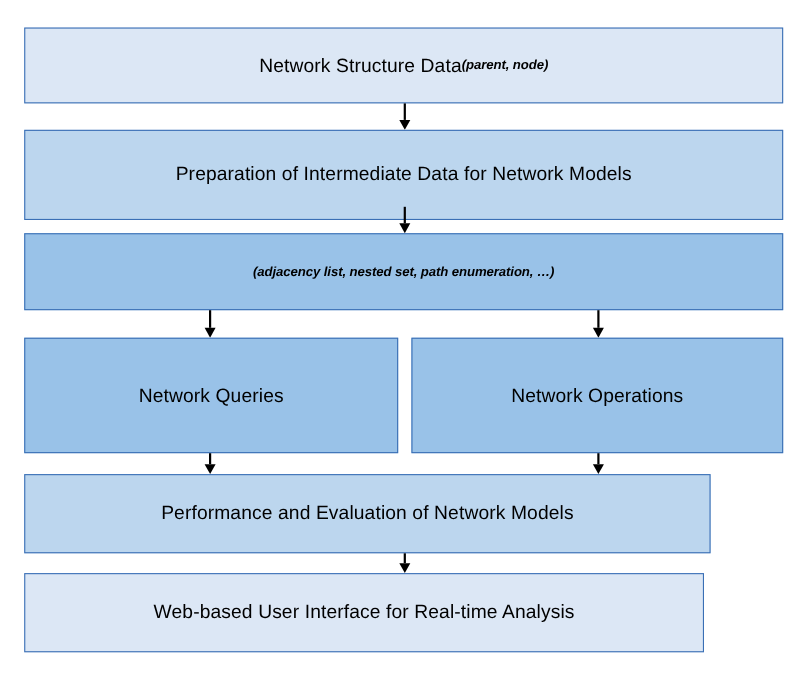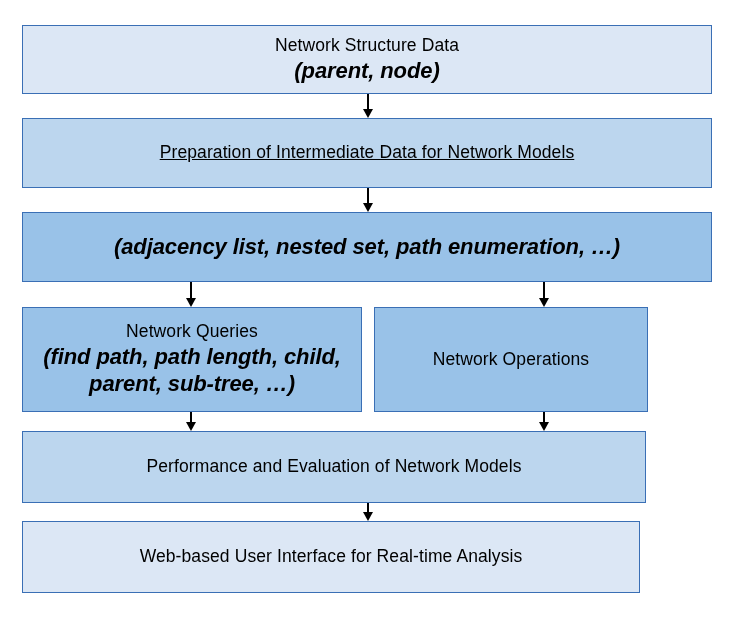--- a/index.html
+++ b/index.html
@@ -17,55 +17,55 @@
     position: relative;
     width: 735px;
     height: 618px;
     background: #ffffff;
   }
   .node {
     position: absolute;
     box-sizing: border-box;
     border: 1.5px solid #3a6fb5;
     display: flex;
-    flex-direction: column;
+    flex-direction: row;
     align-items: center;
     justify-content: center;
     text-align: center;
     color: #000000;
     line-height: 1.24;
     padding: 2px 6px;
   }
   .node .title {
     font-size: 17.5px;
     font-weight: normal;
     font-style: normal;
     letter-spacing: 0.1px;
     white-space: nowrap;
   }
   .node .sub {
-    font-size: 22px;
+    font-size: 12px;
     font-style: italic;
     font-weight: bold;
     letter-spacing: -0.1px;
   }
   .node.narrow .title,
   .node.narrow .sub {
     white-space: normal;
   }
   .node.narrow .sub {
     max-width: 315px;
   }
 
   
   #node-structure      { left: 22px;  top: 25px;  width: 690px; height: 69px; }
-  #node-preparation    { left: 22px;  top: 118px; width: 690px; height: 70px; text-decoration: underline; }
+  #node-preparation    { left: 22px;  top: 118px; width: 690px; height: 82px; }
   #node-analysis       { left: 22px;  top: 212px; width: 690px; height: 70px; }
   #node-queries        { left: 22px;  top: 307px; width: 340px; height: 105px; justify-content: center; }
-  #node-operations     { left: 374px; top: 307px; width: 274px; height: 105px; }
+  #node-operations     { left: 374px; top: 307px; width: 338px; height: 105px; }
   #node-performance    { left: 22px;  top: 431px; width: 624px; height: 72px; }
   #node-webui          { left: 22px;  top: 521px; width: 618px; height: 72px; }
 
   
   .arrow {
     position: absolute;
   }
   .arrow .shaft {
     position: absolute;
     left: 50%;
@@ -126,21 +126,20 @@
     <div class="head"></div>
   </div>
 
   <div class="arrow" id="arrow-analysis-operations">
     <div class="shaft" style="height:16px"></div>
     <div class="head"></div>
   </div>
 
   <div class="node narrow" id="node-queries" style="background:#99c2e8">
     <div class="title">Network Queries</div>
-    <div class="sub">(find path, path length, child, parent, sub-tree, …)</div>
   </div>
 
   <div class="node narrow" id="node-operations" style="background:#99c2e8">
     <div class="title">Network Operations</div>
   </div>
 
   <div class="arrow" id="arrow-queries-performance">
     <div class="shaft" style="height:10px"></div>
     <div class="head"></div>
   </div>

